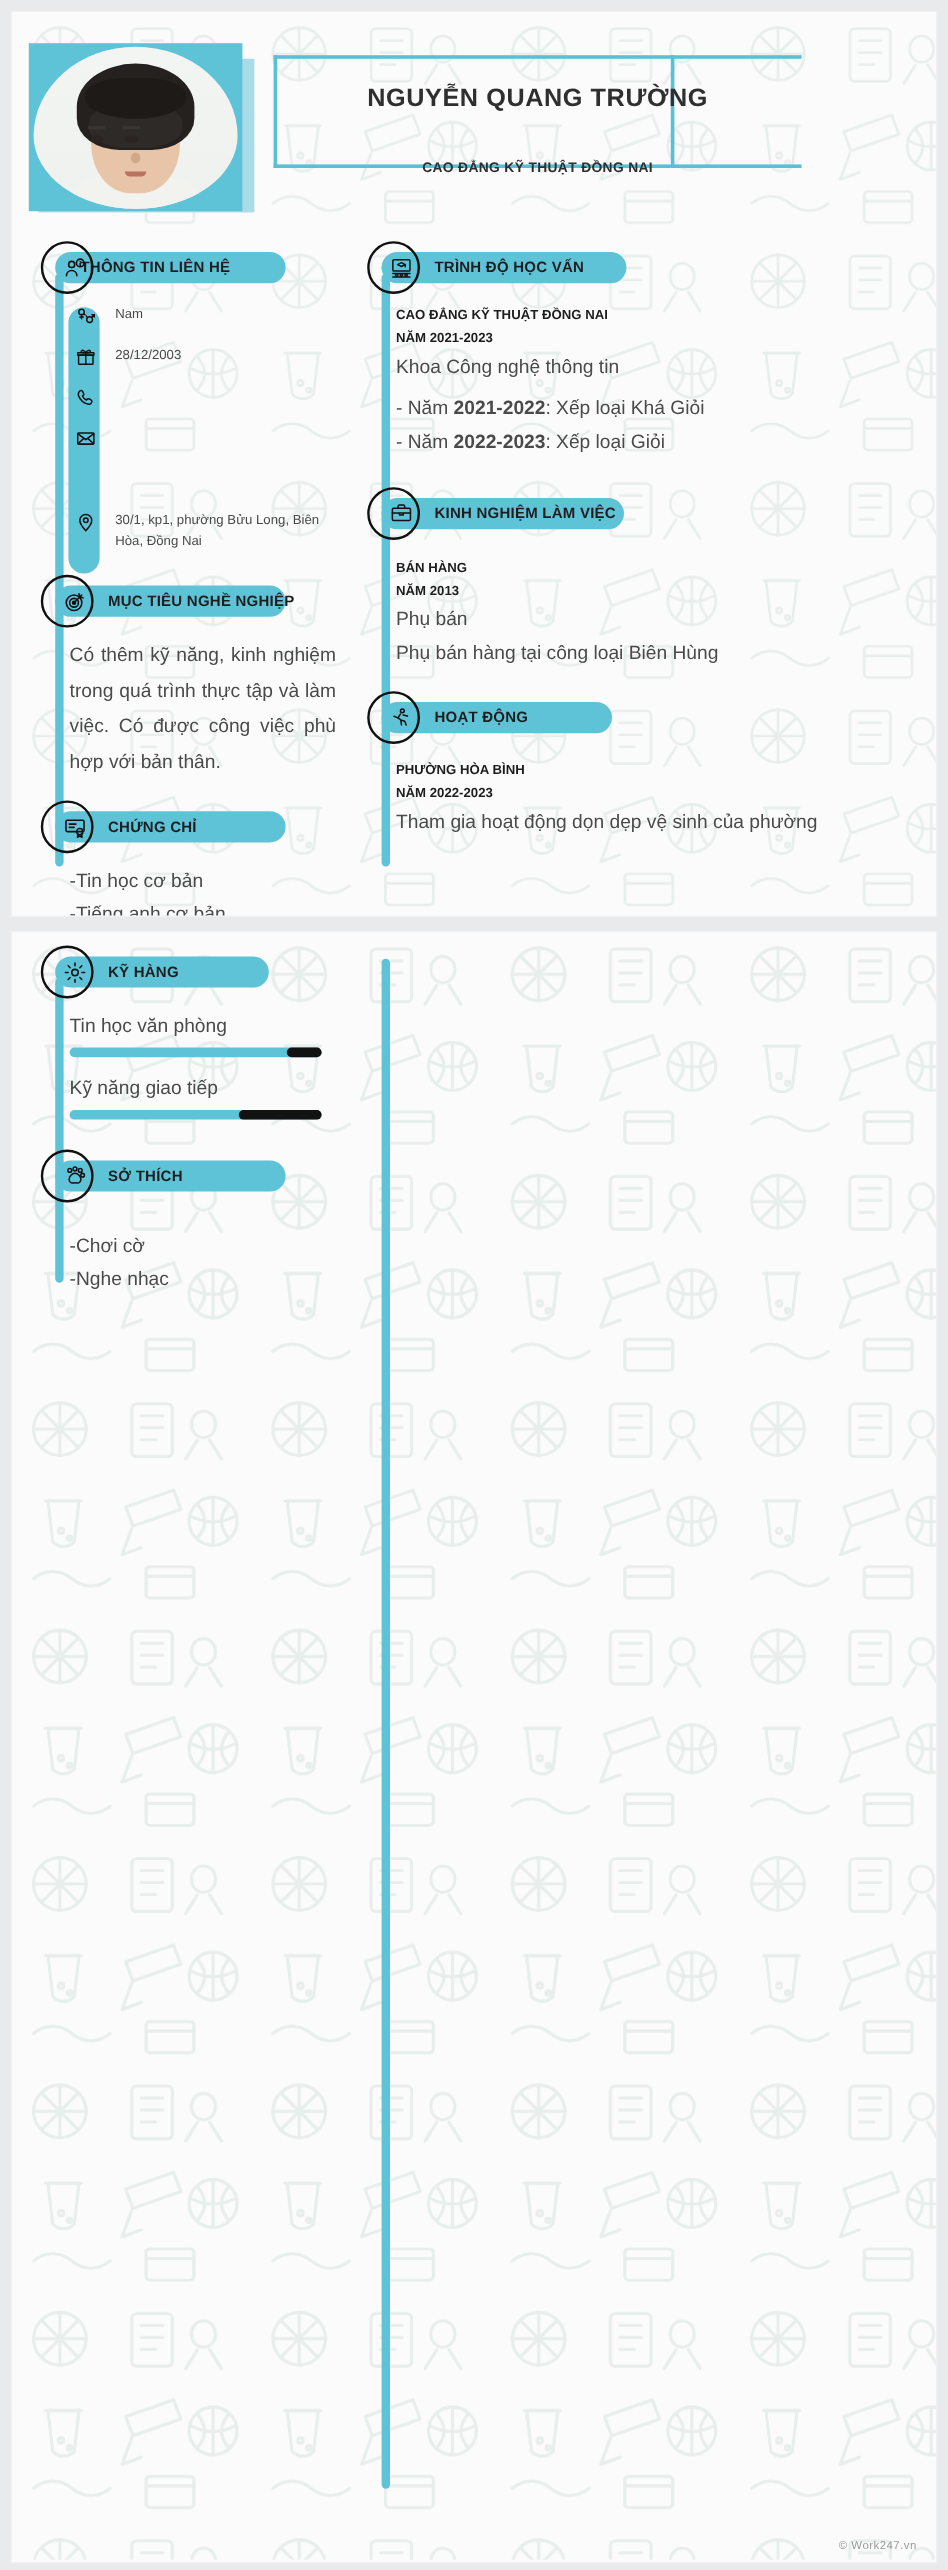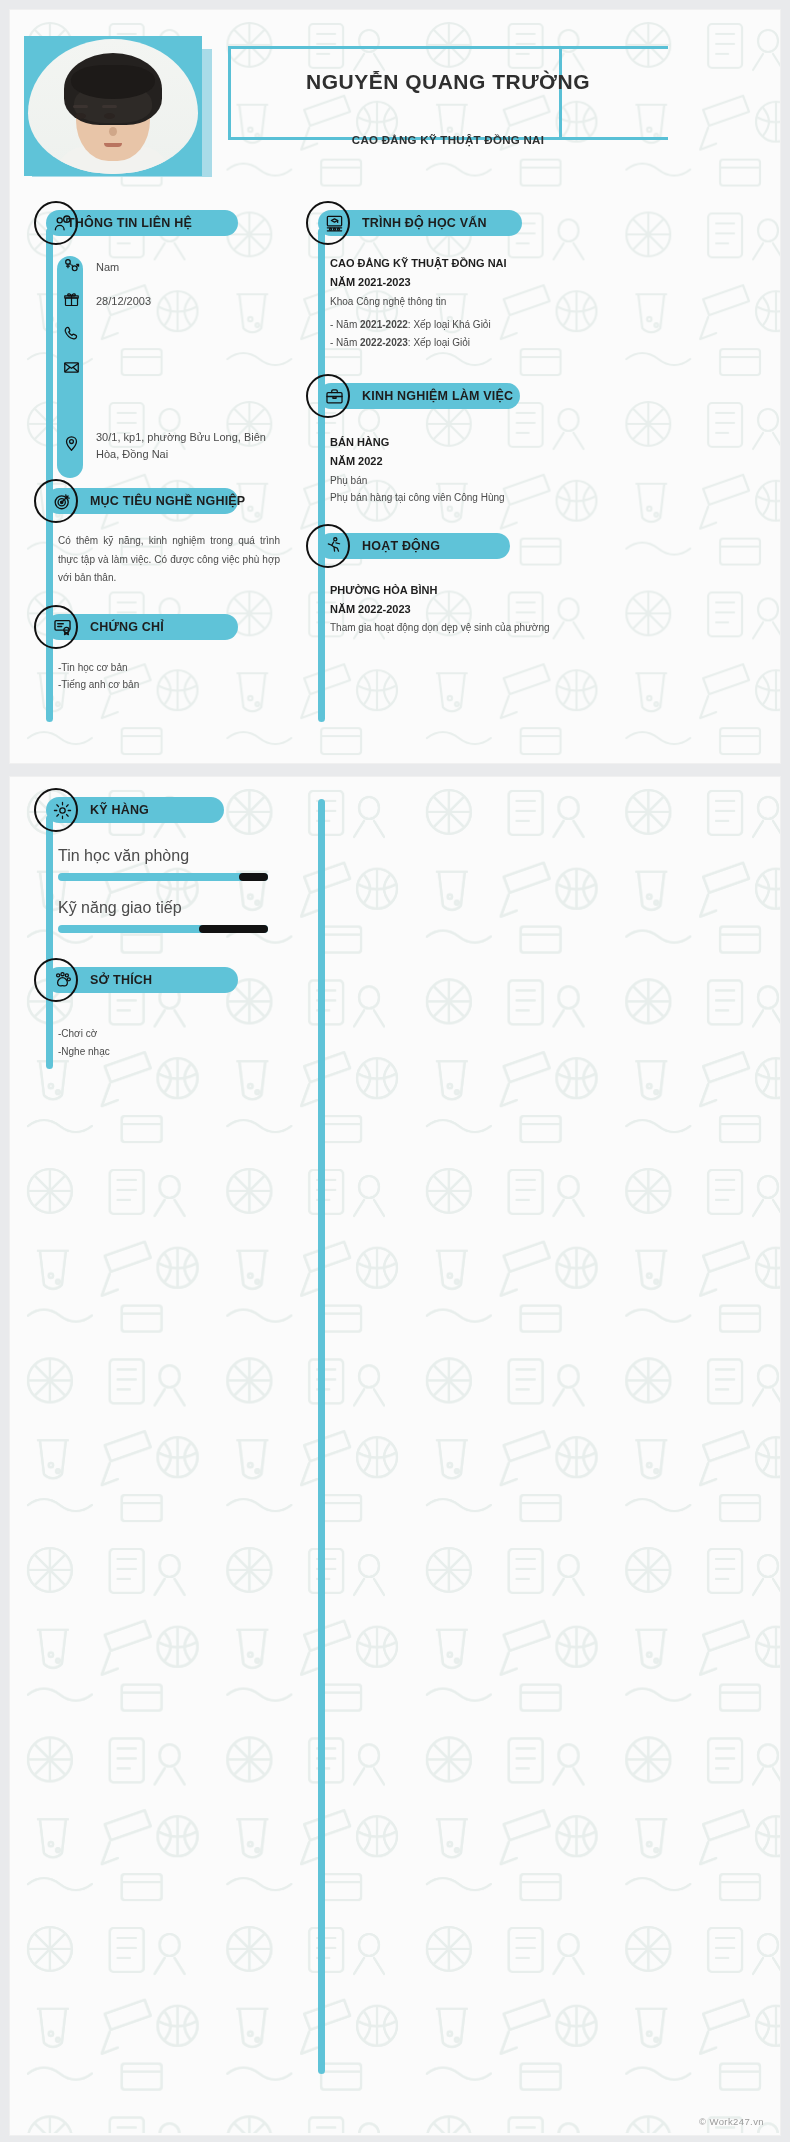--- a/index.html
+++ b/index.html
@@ -177,35 +177,35 @@
     position:absolute;
     left:1px; top:3px;
     width:30px; height:20px;
     display:flex; align-items:center; justify-content:center;
     z-index:5;
   }
   .pill-icon svg { display:block; }
 
   
   .body-block { padding:14px 4px 10px 30px; position:relative; z-index:2; }
-  .tline { font-size:10px; color:#4a4a4a; line-height:1.75; }
+  .tline { font-size:16px; color:#4a4a4a; line-height:1.75; }
   .tline.b { font-weight:bold; color:#1d1d1d; font-size:11px; }
   .just { text-align:justify; line-height:1.85; }
 
   
   .contact-strip {
     position:absolute; left:29px; top:46px;
     width:26px;
     background:#5fc3d8;
     border-radius:13px;
     z-index:2;
   }
   .contact-rows { position:relative; z-index:3; padding-left:30px; padding-top:46px; }
   .crow {
-    display:flex; align-items:center;
+    display:flex; align-items:flex-start;
     min-height:34px;
   }
   .crow-ico {
     width:26px; min-width:26px; height:30px;
     display:flex; align-items:center; justify-content:center;
   }
   .crow-val {
     padding-left:12px;
     font-size:11px;
     color:#4a4a4a;
@@ -452,23 +452,23 @@
             <svg width="19" height="19" viewBox="0 0 24 24" fill="none" stroke="#111" stroke-width="1.6" stroke-linecap="round" stroke-linejoin="round">
               <rect x="2.5" y="7" width="19" height="13" rx="1.4"></rect>
               <path d="M8.5 7V5.2a1.6 1.6 0 0 1 1.6-1.6h3.8a1.6 1.6 0 0 1 1.6 1.6V7"></path>
               <path d="M2.5 12h19M10 12v2.2h4V12"></path>
             </svg>
           </span>
           <span class="pill-title">KINH NGHIỆM LÀM VIỆC</span>
         </div>
         <div class="body-block" style="padding-left:30px; padding-top:24px;">
           <div class="tline b">BÁN HÀNG</div>
-          <div class="tline b">NĂM 2022</div>
+          <div class="tline b">NĂM 2013</div>
           <div class="tline">Phụ bán</div>
-          <div class="tline">Phụ bán hàng tại công viên Công Hùng</div>
+          <div class="tline">Phụ bán hàng tại công loại Biên Hùng</div>
         </div>
       </div>
 
       <div class="sec" style="margin-top:16px;">
         <div class="pill" style="width:192px; margin-left:18px;">
           <span class="pill-ring"></span>
           <span class="pill-icon">
             <svg width="19" height="19" viewBox="0 0 24 24" fill="none" stroke="#111" stroke-width="1.6" stroke-linecap="round" stroke-linejoin="round">
               <circle cx="13" cy="4.2" r="2"></circle>
               <path d="M11 7.5l-2.5 4.2 2.8 2.1.8 5.2M11.3 13.8l4.2 1.4 1.6 4"></path>

